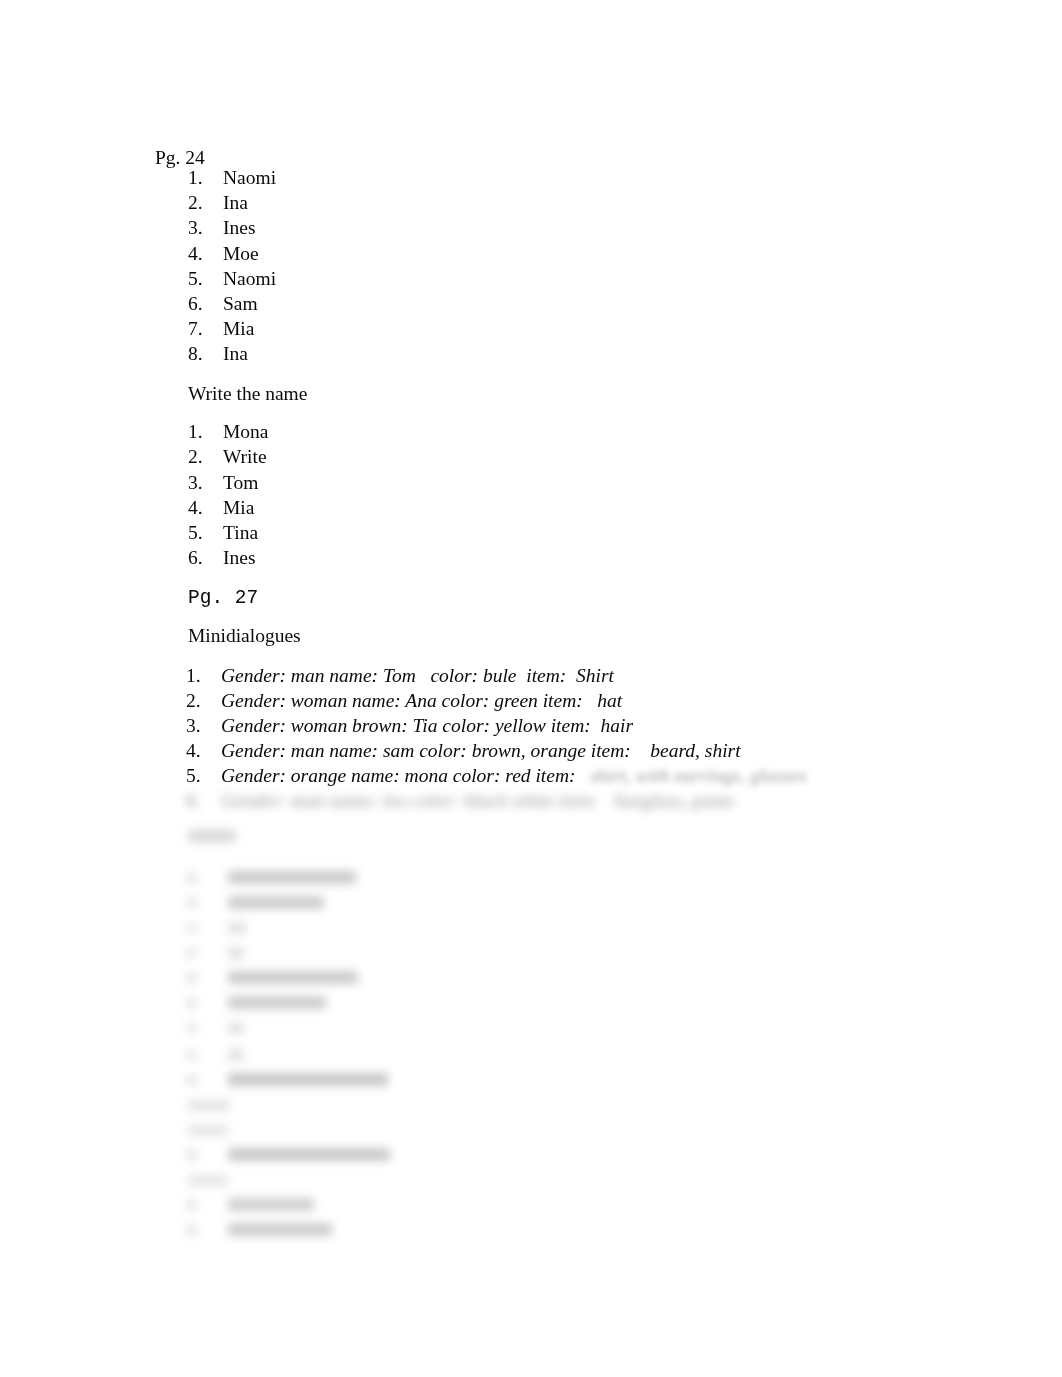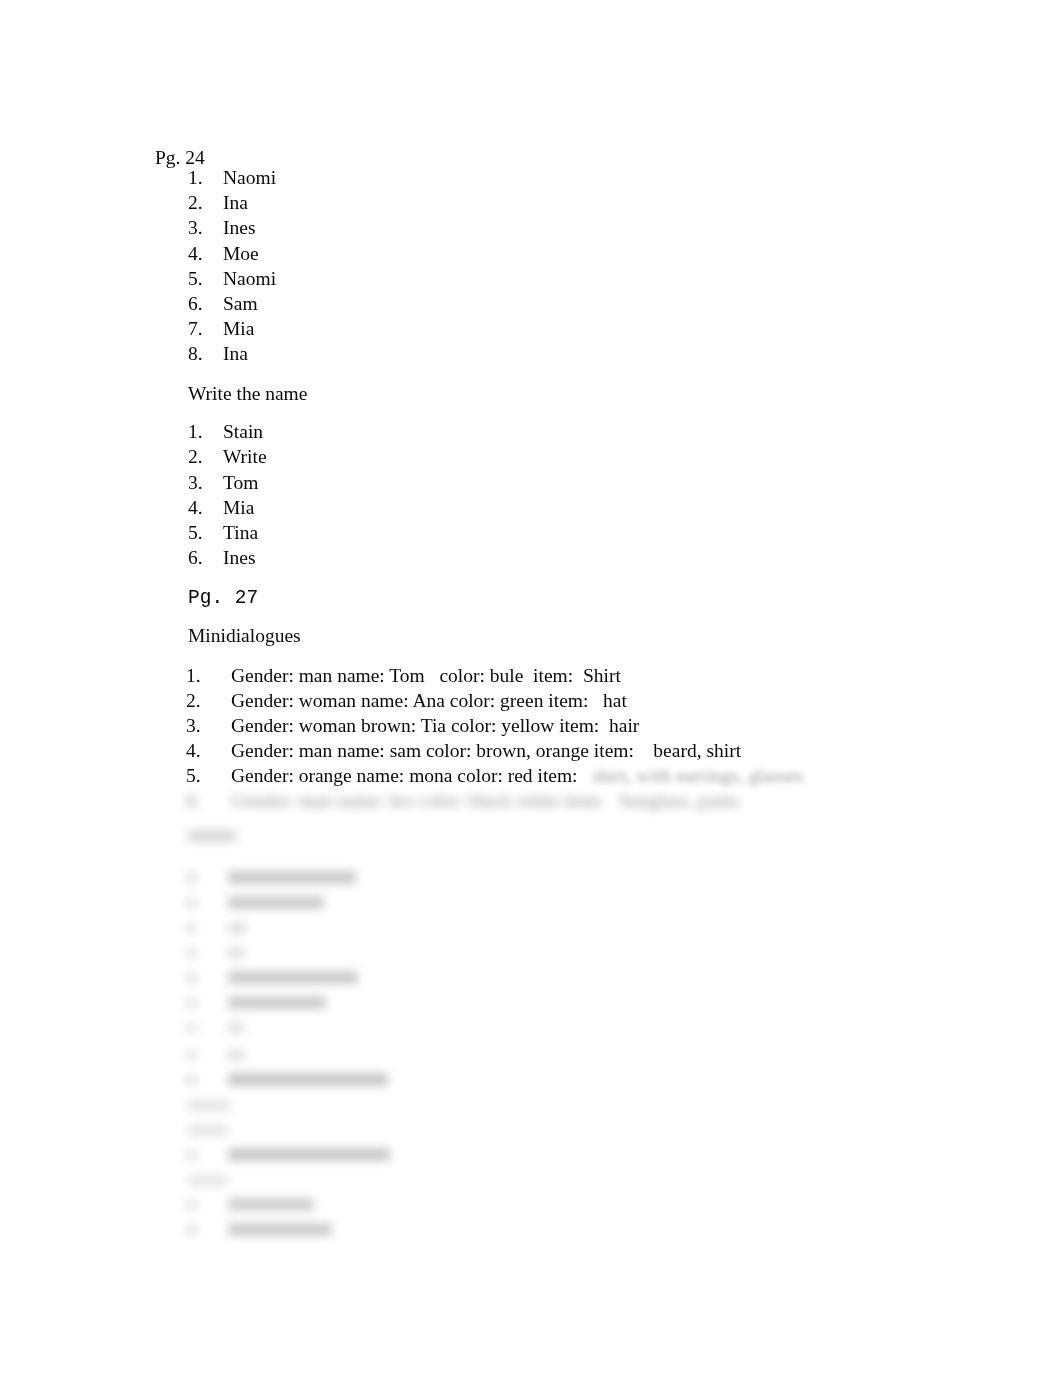--- a/index.html
+++ b/index.html
@@ -76,21 +76,21 @@
     top: 419px;
   }
   #list-writename li { height: 25.3px; line-height: 25.3px; }
 
   
   #list-minidialogues {
     left: 186px;
     top: 663px;
   }
   #list-minidialogues li { height: 25px; line-height: 25px; }
-  #list-minidialogues li .txt { left: 45px; }
+  #list-minidialogues li .txt { left: 35px; font-style: italic; }
   .b-strong { filter: blur(5.0px); opacity: .45; }
 
   .tail-blur {
     display: inline-block;
     filter: blur(3.4px);
     opacity: .55;
     color: #4a4a4a;
   }
 
   
@@ -156,21 +156,21 @@
       <span class="num">8.</span>
       <span class="txt">Ina</span>
     </li>
   </ol>
 
   <div class="heading-inner" style="top:382px;">Write the name</div>
 
   <ol class="olist" id="list-writename">
     <li>
       <span class="num">1.</span>
-      <span class="txt">Stain</span>
+      <span class="txt">Mona</span>
     </li>
     <li>
       <span class="num">2.</span>
       <span class="txt">Write</span>
     </li>
     <li>
       <span class="num">3.</span>
       <span class="txt">Tom</span>
     </li>
     <li>

